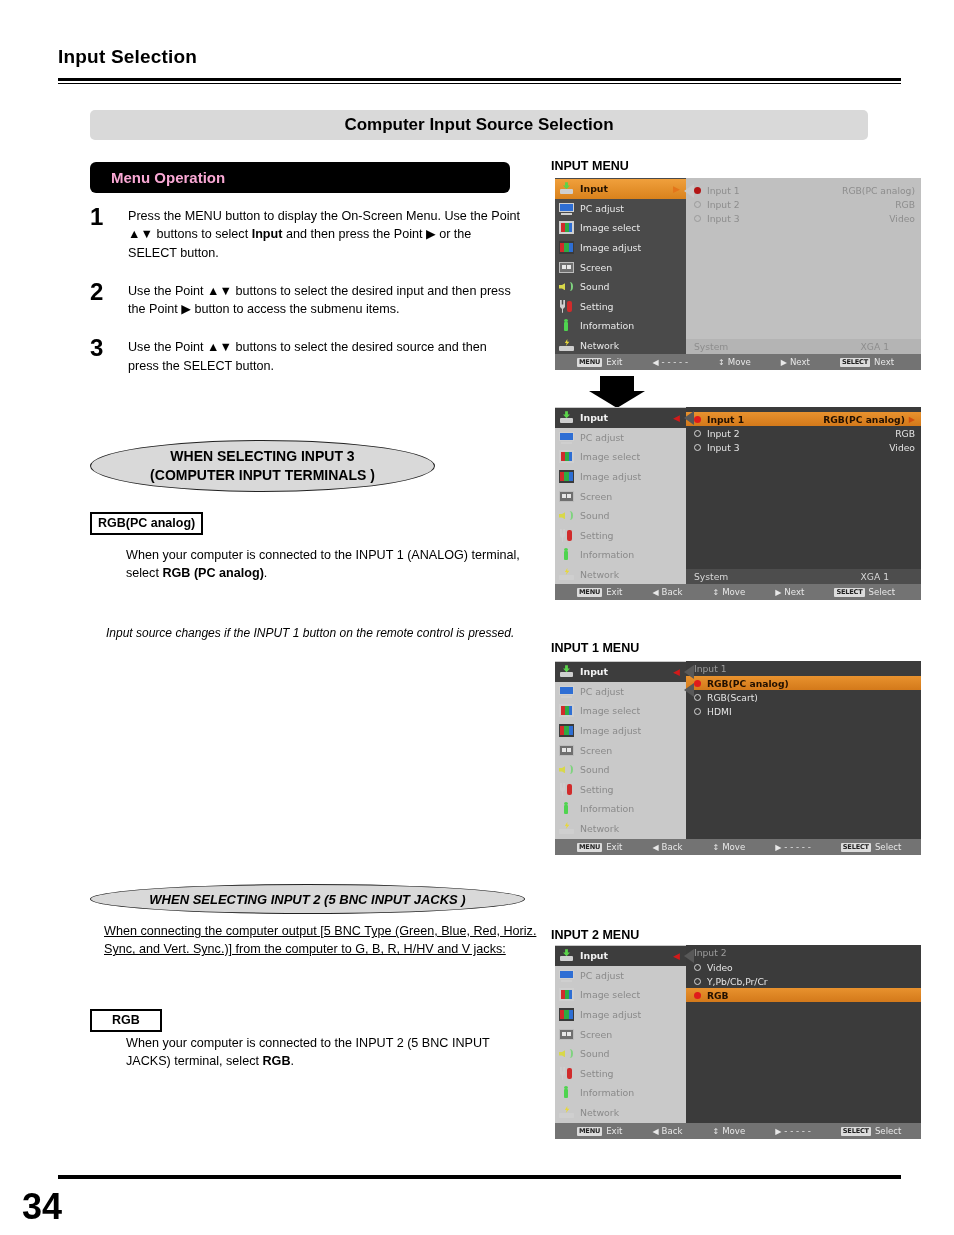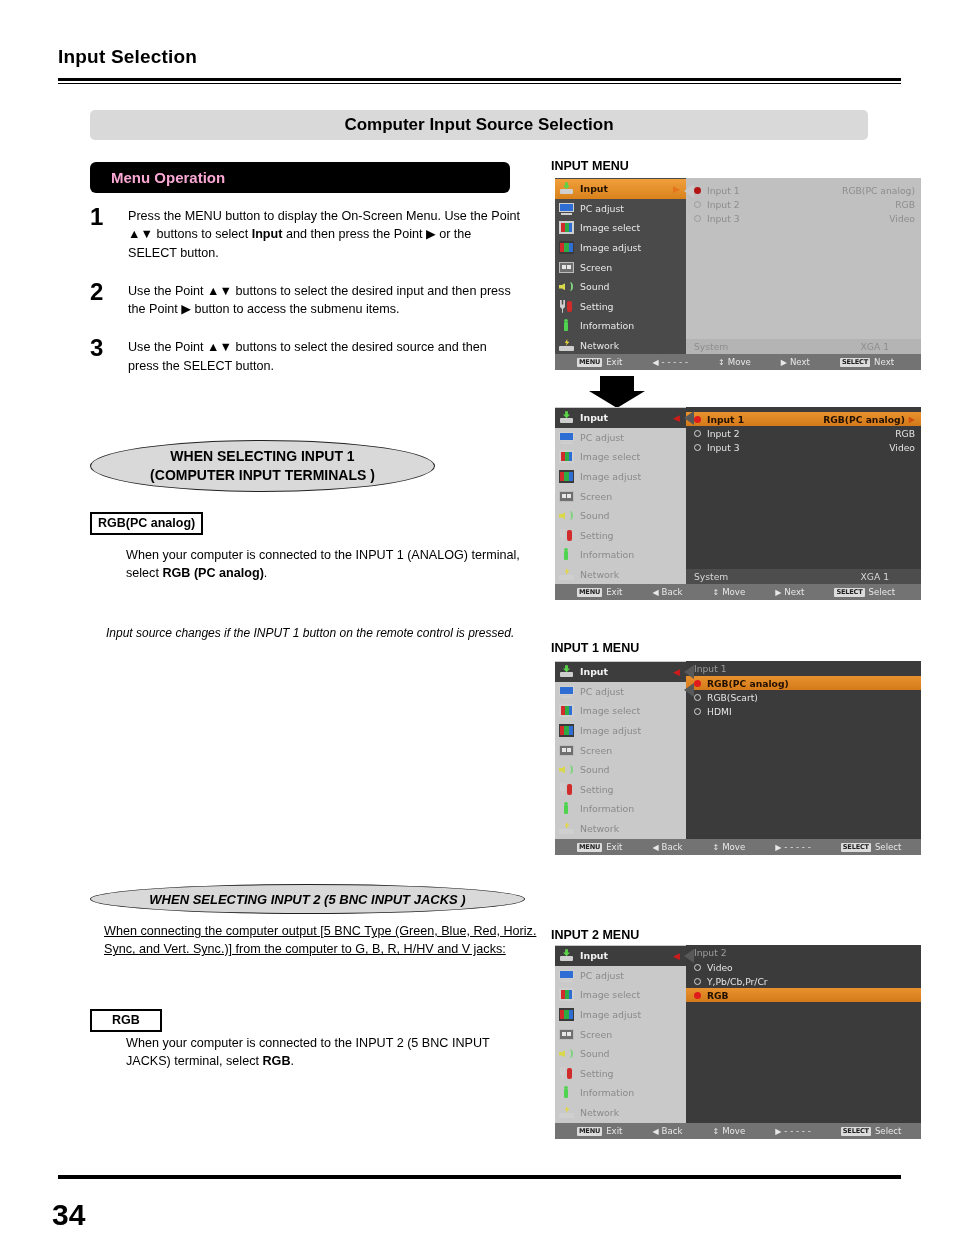--- a/index.html
+++ b/index.html
@@ -256,22 +256,22 @@
     position:absolute; left:0; top:15px; width:56px; height:17px; background:#000;
     clip-path: polygon(0 0, 100% 0, 50% 100%);
   }
 
   
   .foot-rule {
     position: absolute; left: 58px; top: 1175px; width: 843px; height: 4px;
     background: #000;
   }
   .page-num {
-    position: absolute; left: 52px; top: 1186px;
-    font-size: 30px; font-weight: bold; margin-top: 12px;
+    position: absolute; left: 22px; top: 1186px;
+    font-size: 36px; font-weight: bold;
   }
 </style>
 </head>
 <body>
 
 <div class="page-head">
   <div class="title">Input Selection</div>
 </div>
 <div class="head-rule-thick"></div>
 <div class="head-rule-thin"></div>
@@ -293,21 +293,21 @@
       <div class="step-num">2</div>
       <div class="step-txt">Use the Point ▲▼ buttons to select the desired input and then press the Point ▶ button to access the submenu items.</div>
     </div>
     <div class="step">
       <div class="step-num">3</div>
       <div class="step-txt">Use the Point ▲▼ buttons to select the desired source and then press the SELECT button.</div>
     </div>
   </div>
 
 <div class="oval oval-1">
-  <div class="l">WHEN SELECTING INPUT 1</div>
+  <div class="l">WHEN SELECTING INPUT 3</div>
   <div class="l">(COMPUTER INPUT TERMINALS )</div>
 </div>
 
 <div class="boxlabel box-rgbpc">RGB(PC analog)</div>
 <div class="para p-rgbpc" id="p-rgbpc">When your computer is connected to the INPUT 1 (ANALOG) terminal, select <b>RGB (PC analog)</b>.</div>
 
 <div class="note">
   <div class="note-body">Input source changes if the INPUT 1 button on the remote control is pressed.</div>
 </div>
 

